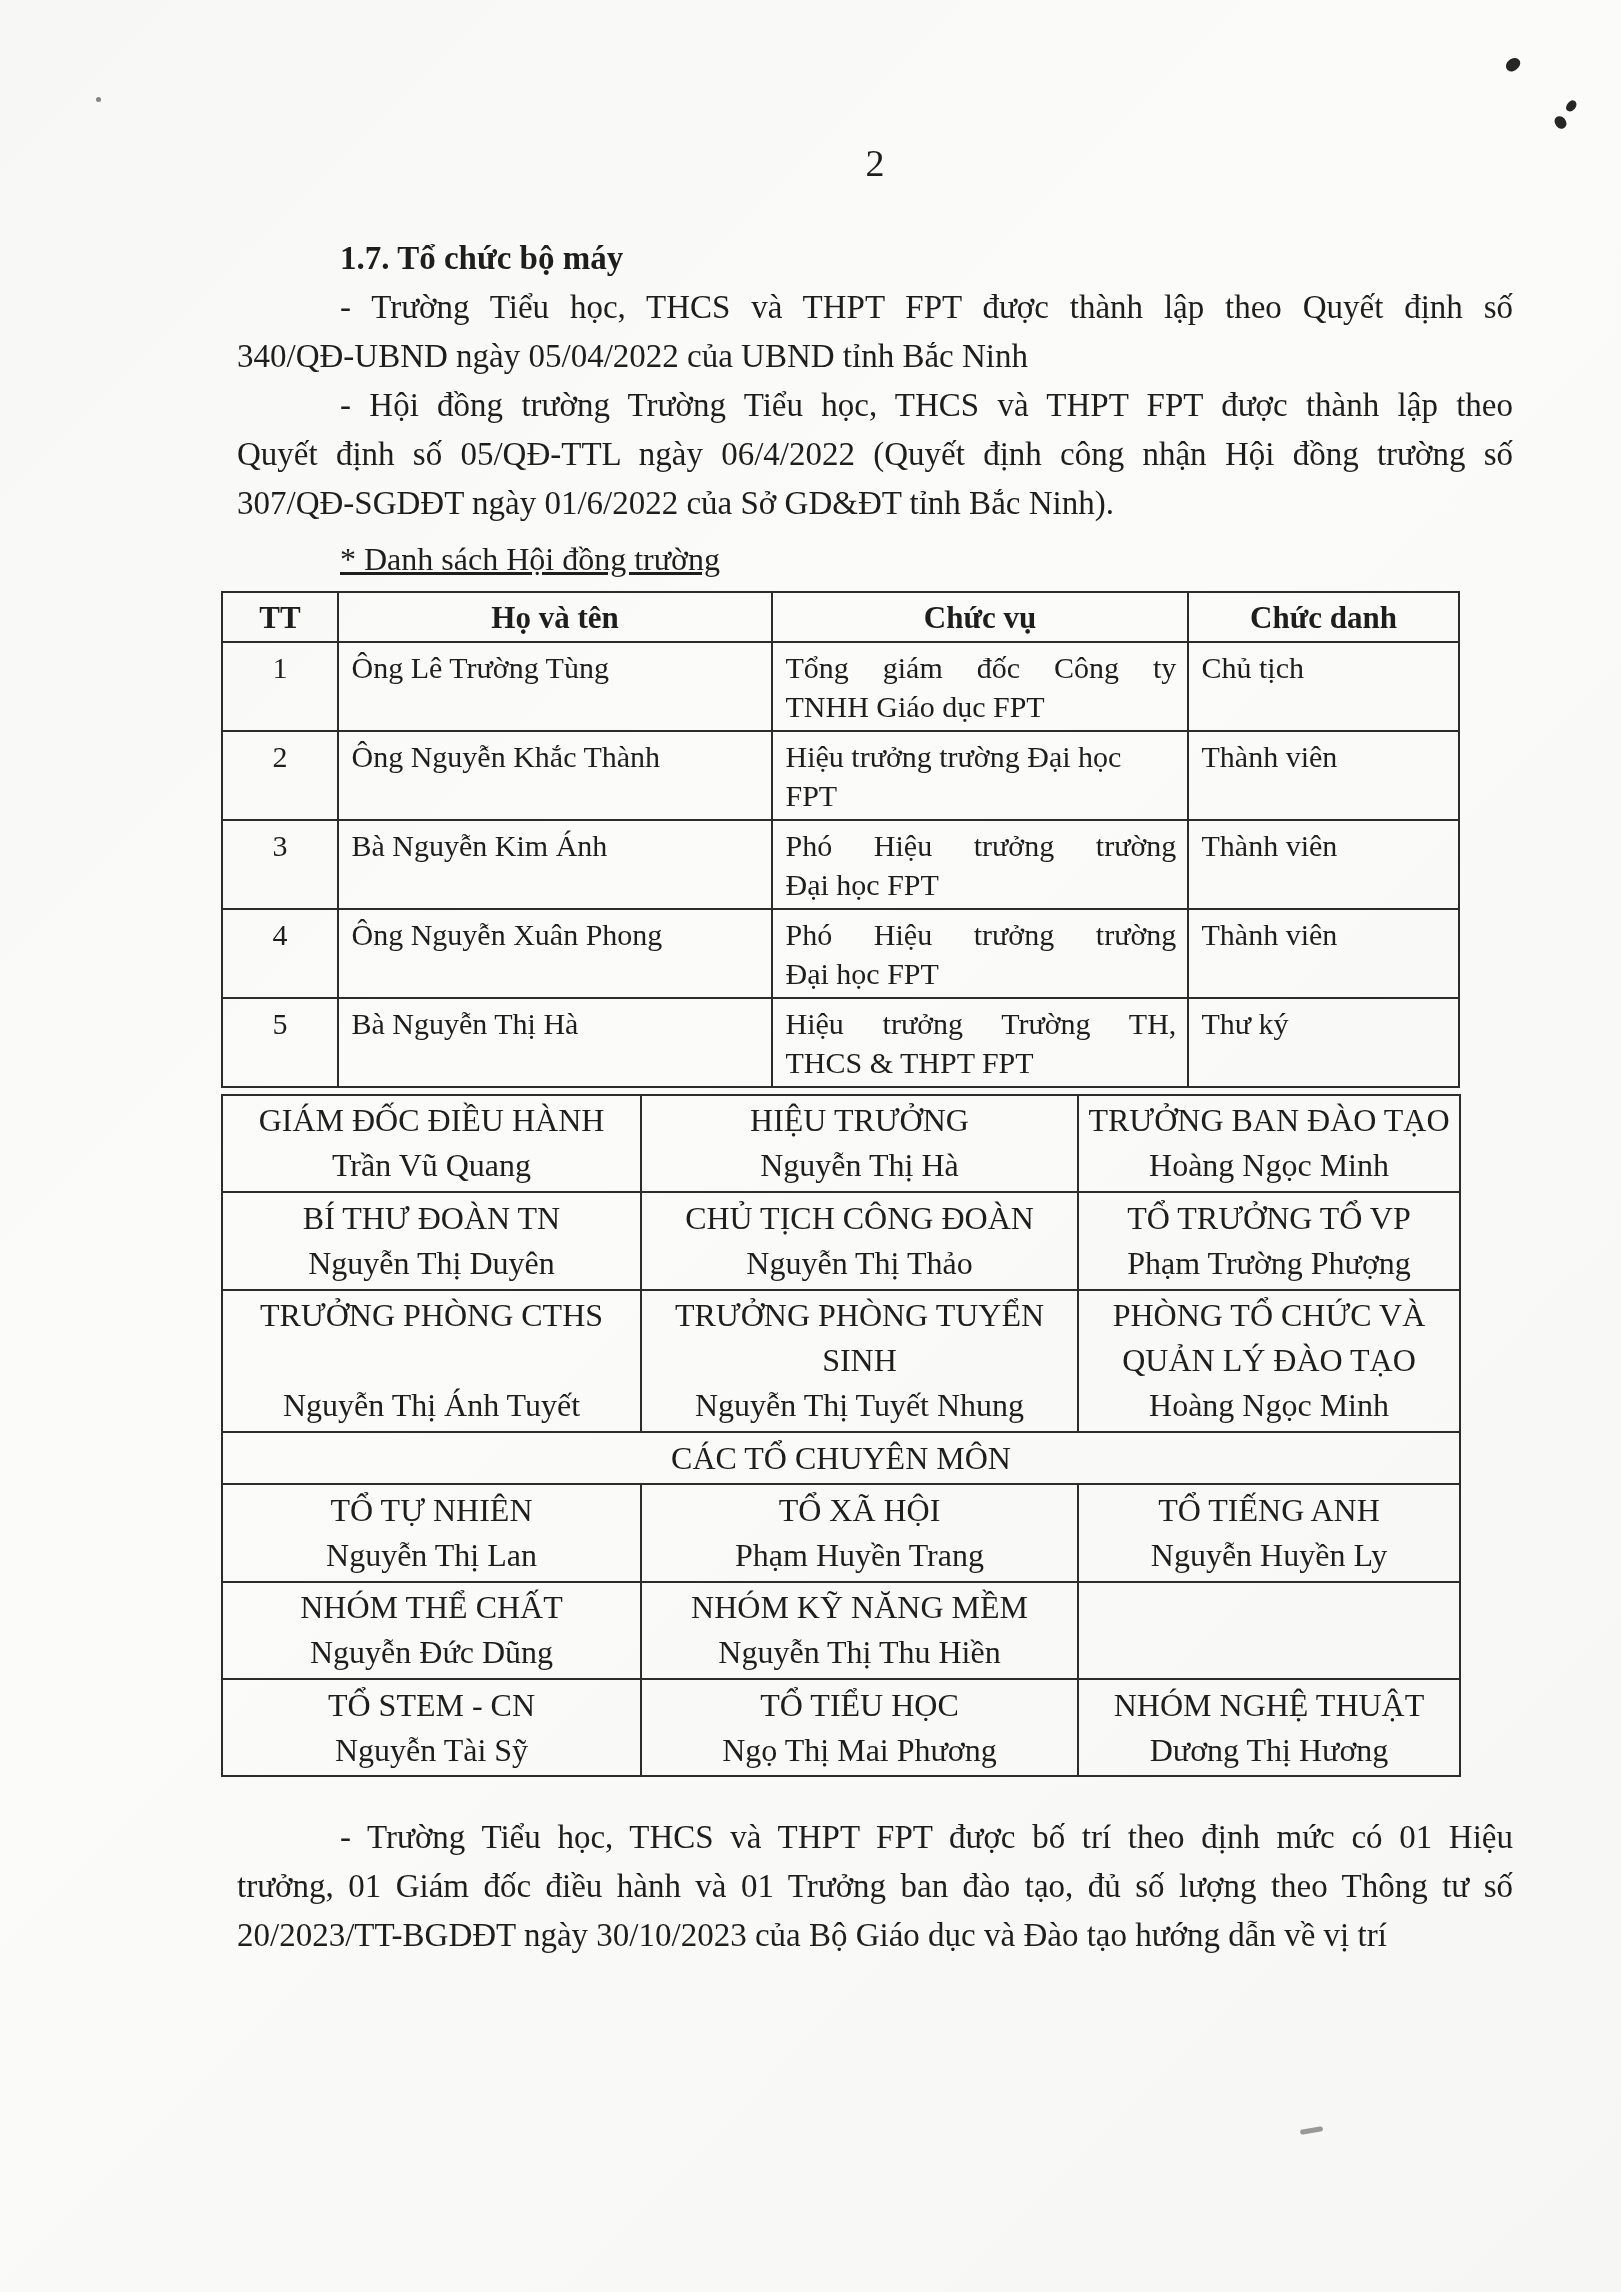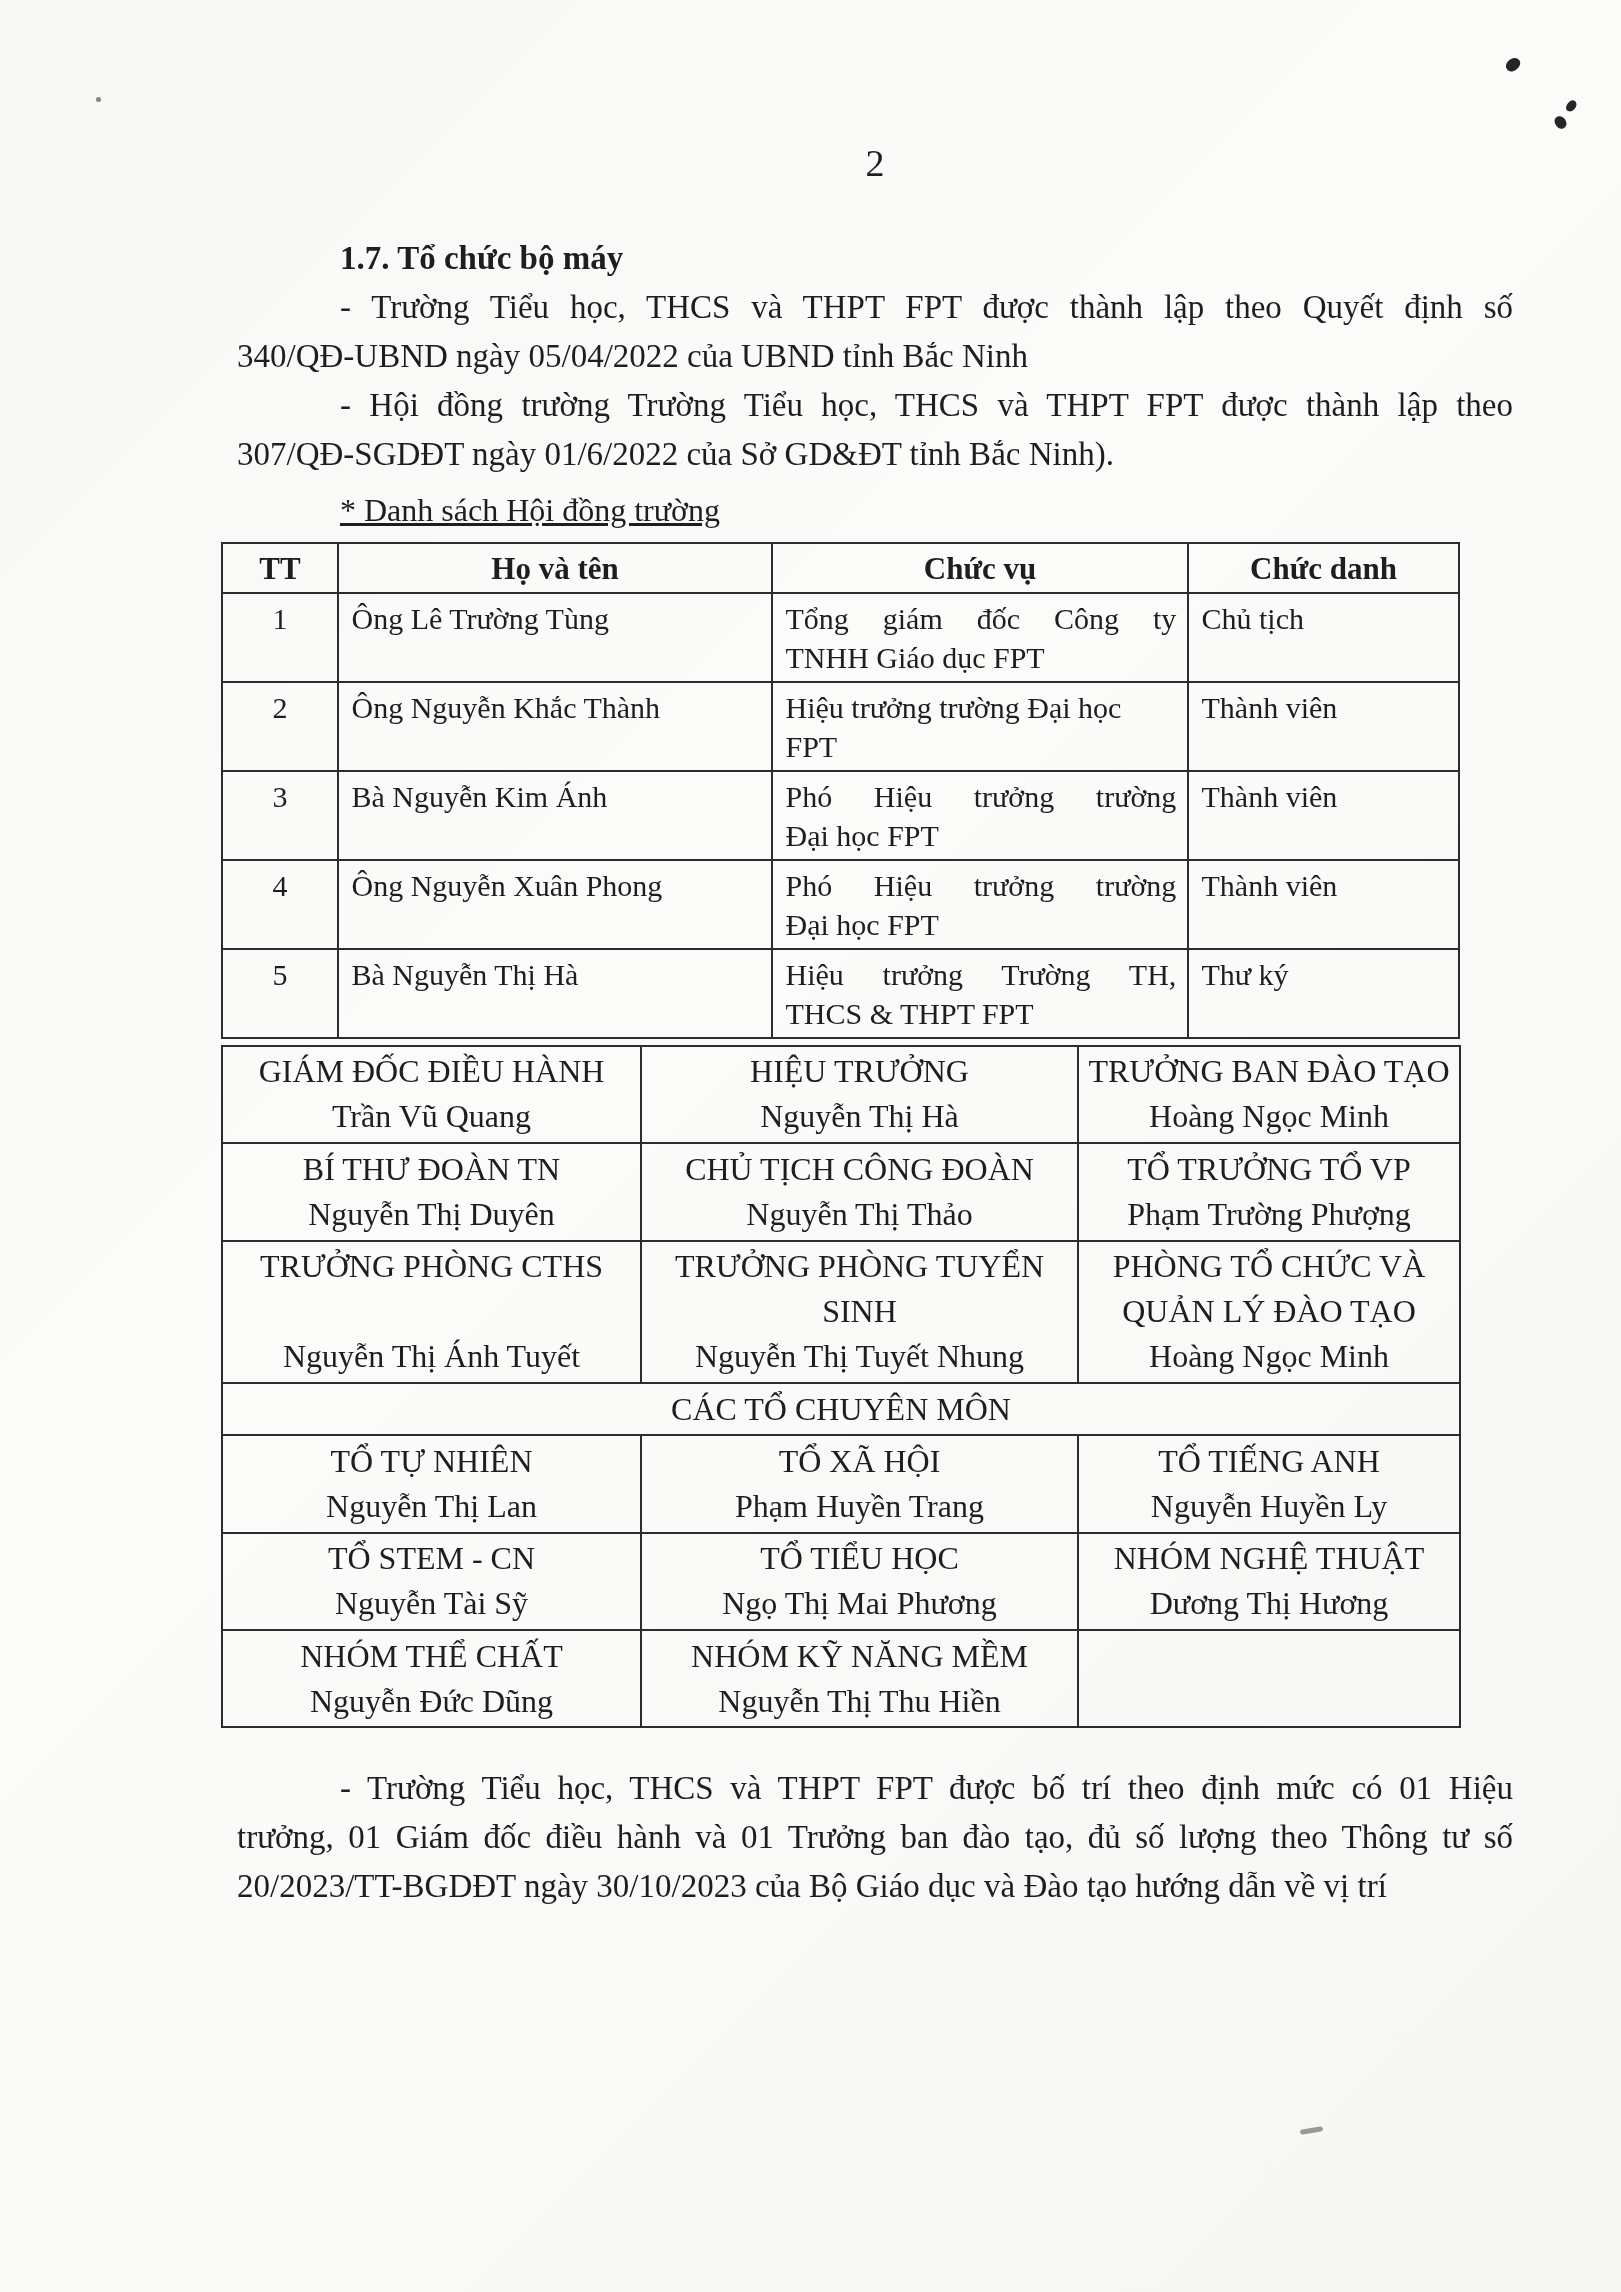--- a/index.html
+++ b/index.html
@@ -78,20 +78,21 @@
     <span class="tline indent bold">1.7. Tổ chức bộ máy</span>
   </p>
 
   <p class="para">
     <span class="tline indent stretch">- Trường Tiểu học, THCS và THPT FPT được thành lập theo Quyết định số</span>
     <span class="tline">340/QĐ-UBND ngày 05/04/2022 của UBND tỉnh Bắc Ninh</span>
   </p>
 
   <p class="para">
     <span class="tline indent stretch">- Hội đồng trường Trường Tiểu học, THCS và THPT FPT được thành lập theo</span>
+    <span class="tline stretch">Quyết định số 05/QĐ-TTL ngày 06/4/2022 (Quyết định công nhận Hội đồng trường số</span>
     <span class="tline">307/QĐ-SGDĐT ngày 01/6/2022 của Sở GD&amp;ĐT tỉnh Bắc Ninh).</span>
   </p>
 
   <span class="label-line">* Danh sách Hội đồng trường</span>
 
   <table class="council" style="margin-top:7.2px;">
     <colgroup>
         <col style="width:116px">
         <col style="width:434px">
         <col style="width:416px">
@@ -214,42 +215,42 @@
         <span class="oc-title">TỔ XÃ HỘI</span>
         <span class="oc-name">Phạm Huyền Trang</span>
       </td>
       <td>
         <span class="oc-title">TỔ TIẾNG ANH</span>
         <span class="oc-name">Nguyễn Huyền Ly</span>
       </td>
     </tr>
     <tr class="r-e">
       <td>
+        <span class="oc-title">NHÓM THỂ CHẤT</span>
+        <span class="oc-name">Nguyễn Đức Dũng</span>
+      </td>
+      <td>
+        <span class="oc-title">NHÓM KỸ NĂNG MỀM</span>
+        <span class="oc-name">Nguyễn Thị Thu Hiền</span>
+      </td>
+      <td></td>
+    </tr>
+    <tr class="r-e">
+      <td>
         <span class="oc-title">TỔ STEM - CN</span>
         <span class="oc-name">Nguyễn Tài Sỹ</span>
       </td>
       <td>
         <span class="oc-title">TỔ TIỂU HỌC</span>
         <span class="oc-name">Ngọ Thị Mai Phương</span>
       </td>
       <td>
         <span class="oc-title">NHÓM NGHỆ THUẬT</span>
         <span class="oc-name">Dương Thị Hương</span>
       </td>
-    </tr>
-    <tr class="r-e">
-      <td>
-        <span class="oc-title">NHÓM THỂ CHẤT</span>
-        <span class="oc-name">Nguyễn Đức Dũng</span>
-      </td>
-      <td>
-        <span class="oc-title">NHÓM KỸ NĂNG MỀM</span>
-        <span class="oc-name">Nguyễn Thị Thu Hiền</span>
-      </td>
-      <td></td>
     </tr>
   </tbody>
     </table>
 
   <p class="para" style="margin-top:36px;">
     <span class="tline indent stretch">- Trường Tiểu học, THCS và THPT FPT được bố trí theo định mức có 01 Hiệu</span>
     <span class="tline stretch">trưởng, 01 Giám đốc điều hành và 01 Trưởng ban đào tạo, đủ số lượng theo Thông tư số</span>
     <span class="tline">20/2023/TT-BGDĐT ngày 30/10/2023 của Bộ Giáo dục và Đào tạo hướng dẫn về vị trí</span>
   </p>
 

